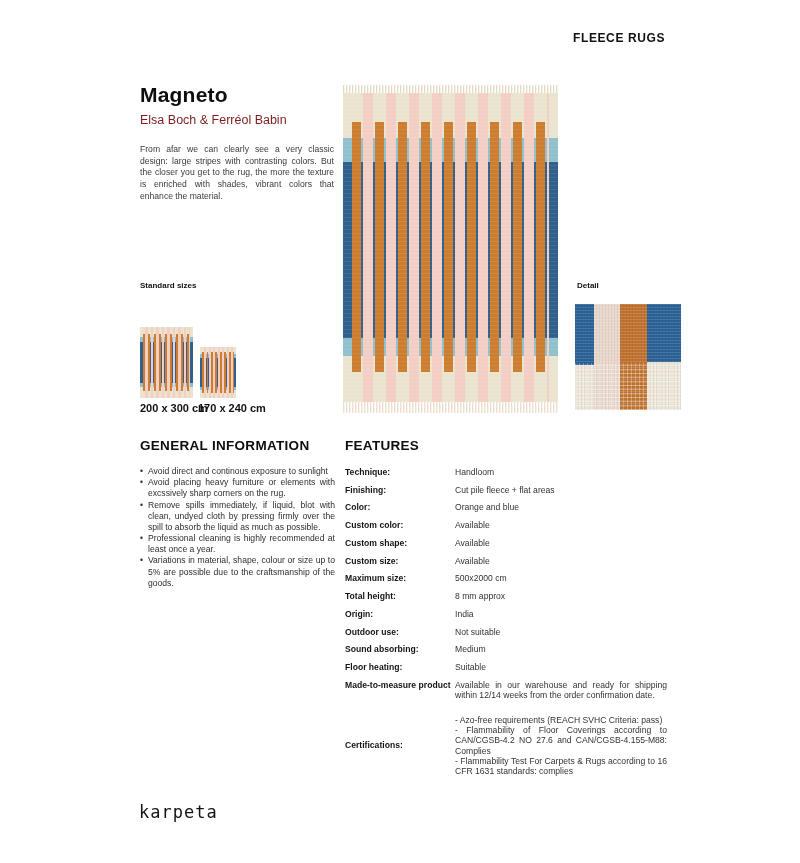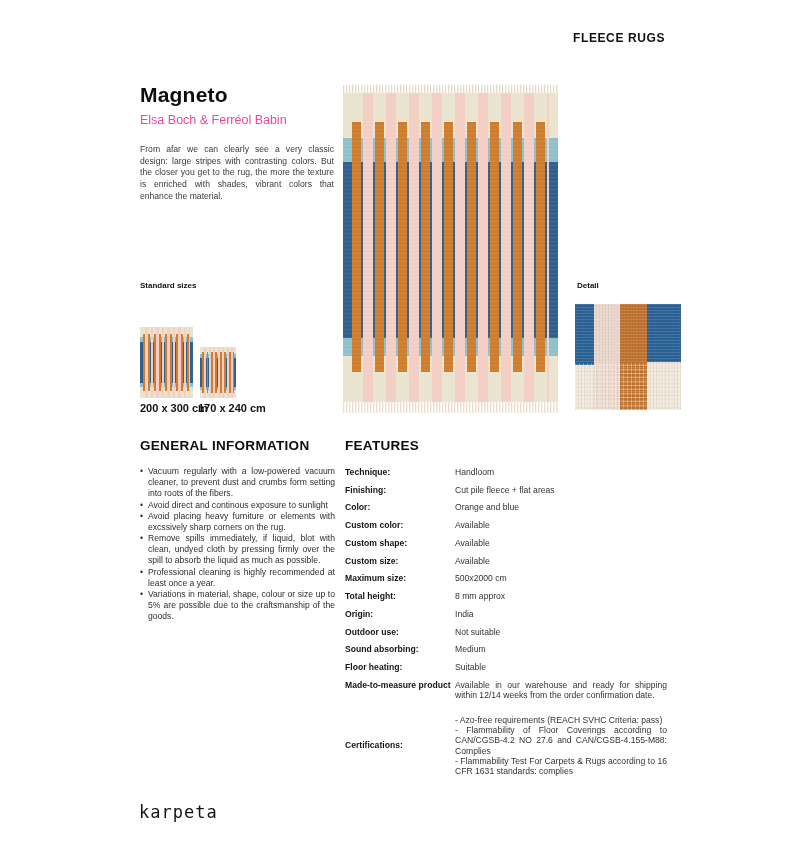--- a/index.html
+++ b/index.html
@@ -34,21 +34,21 @@
     font-weight: 800;
     letter-spacing: 0.2px;
     color: #0d0d0d;
   }
   .designers {
     position: absolute;
     left: 140px;
     top: 113px;
     font-size: 12.5px;
     font-weight: 400;
-    color: #ec4899;
+    color: #7f1d1d;
   }
   .description {
     position: absolute;
     left: 140px;
     top: 144px;
     width: 194px;
     font-size: 8.6px;
     line-height: 1.36;
     text-align: justify;
     color: #3a3a3a;
@@ -268,21 +268,20 @@
 
   <div class="mini-heading detail-heading">Detail</div>
   <div class="detail-img">
     <div class="texture"></div>
     <div class="flatweave"></div>
   </div>
 
   <div class="gi-section">
     <h2 class="section-heading">GENERAL INFORMATION</h2>
     <div class="gi-list">
-      <div class="gi-item">Vacuum regularly with a low-powered vacuum cleaner, to prevent dust and crumbs form setting into roots of the fibers.</div>
       <div class="gi-item">Avoid direct and continous exposure to sunlight</div>
       <div class="gi-item">Avoid placing heavy furniture or elements with excssively sharp corners on the rug.</div>
       <div class="gi-item">Remove spills immediately, if liquid, blot with clean, undyed cloth by pressing firmly over the spill to absorb the liquid as much as possible.</div>
       <div class="gi-item">Professional cleaning is highly recommended at least once a year.</div>
       <div class="gi-item">Variations in material, shape, colour or size up to 5% are possible due to the craftsmanship of the goods.</div>
     </div>
   </div>
 
   <div class="features-section">
     <h2 class="section-heading">FEATURES</h2>

